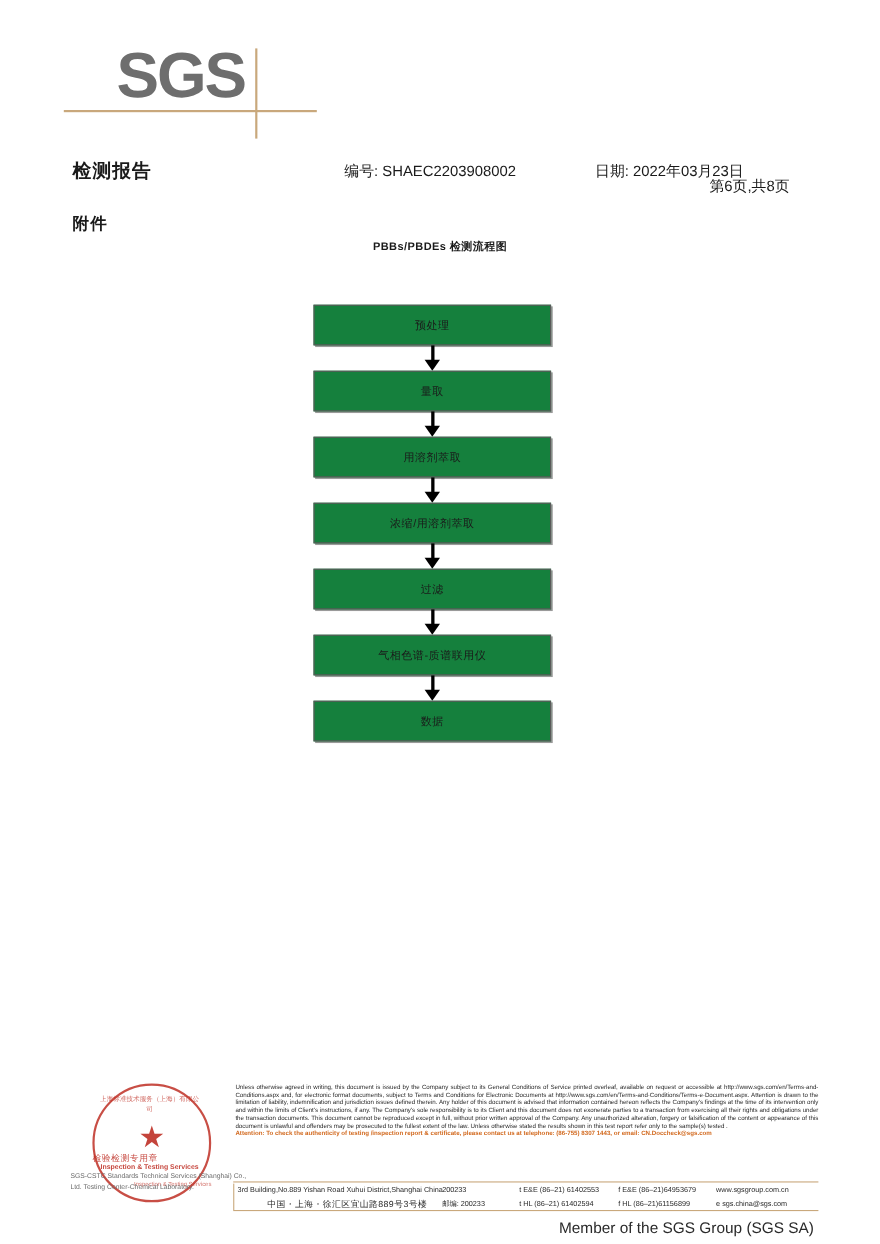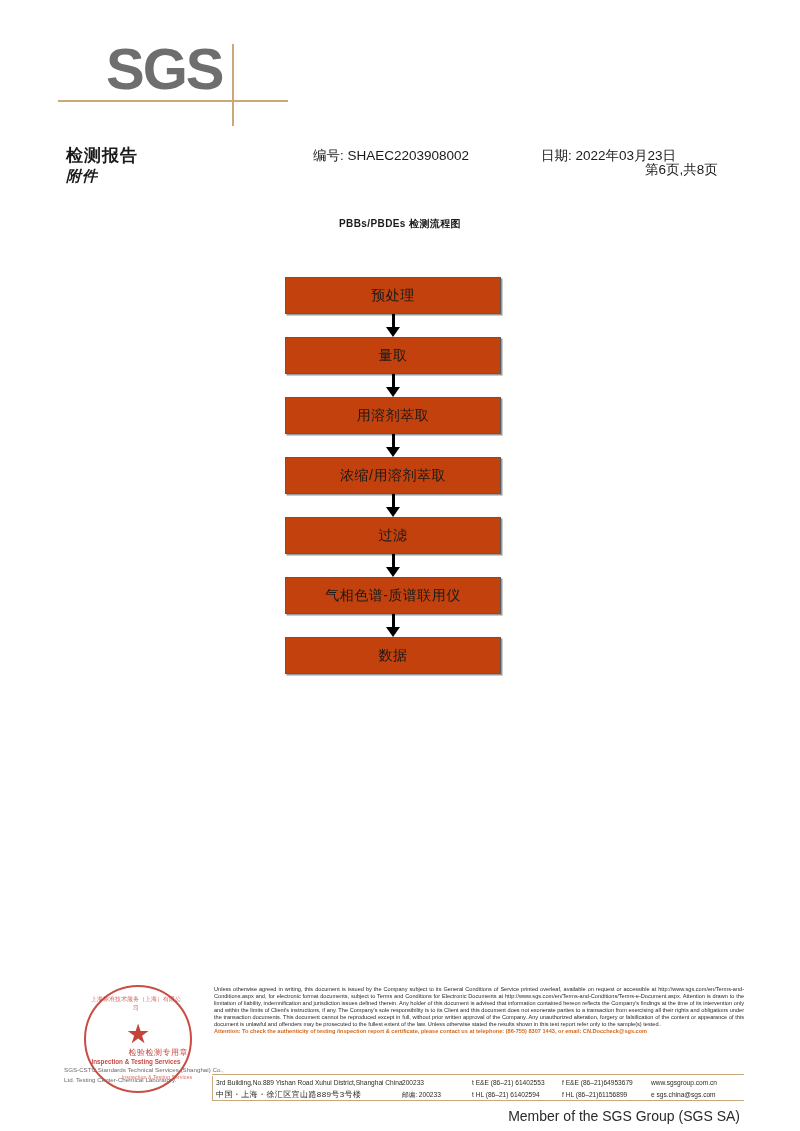--- a/index.html
+++ b/index.html
@@ -86,25 +86,24 @@
   .hdr-page {
     position: absolute;
     left: 645px;
     top: 3px;
     font-size: 13.5px;
     margin-top: 14px;
   }
   .hdr-attach {
     position: absolute;
     left: 66px;
-    top: 167px;
+    top: 194px;
     font-size: 15px;
     font-weight: bold;
     letter-spacing: 1px;
-    font-style: italic;
   }
 
   
   .flow-title {
     position: absolute;
     left: 0;
     top: 217px;
     width: 800px;
     text-align: center;
     font-size: 10px;
@@ -116,25 +115,25 @@
     left: 285px;
     top: 277px;
     width: 218px;
   }
   .flow-box {
     position: relative;
     width: 216px;
     height: 37px;
     border: 1px solid #5a5a5a;
     box-shadow: 1.5px 1.5px 0 #9a9a9a;
-    background: #c2410c;
+    background: #15803d;
     display: flex;
     align-items: center;
     justify-content: center;
-    font-size: 14px;
+    font-size: 10px;
     letter-spacing: 0.5px;
     box-sizing: border-box;
   }
   .flow-arrow {
     position: relative;
     height: 23px;
     width: 216px;
   }
   .flow-arrow .shaft {
     position: absolute;
@@ -211,21 +210,21 @@
   .addr-line {
     position: relative;
     height: 11.5px;
     white-space: nowrap;
   }
   .addr-c1 { position: absolute; left: 2px;   top: 0; }
   .addr-c2 { position: absolute; left: 188px; top: 0; }
   .addr-c3 { position: absolute; left: 258px; top: 0; }
   .addr-c4 { position: absolute; left: 348px; top: 0; }
   .addr-c5 { position: absolute; left: 437px; top: 0; }
-  .addr-cn { font-size: 8px; letter-spacing: 0.4px; }
+  .addr-cn { font-size: 8px; letter-spacing: 0.4px; margin-left: 27px; }
 
   .member {
     position: absolute;
     left: 0;
     top: 1108px;
     width: 740px;
     text-align: right;
     font-size: 14px;
     color: #2a2a2a;
   }
@@ -256,21 +255,21 @@
     color: #c0352b;
     font-size: 27px;
     line-height: 27px;
     opacity: 0.92;
   }
   .stamp-cn {
     position: absolute;
     left: 0;
     top: 62px;
     width: 104px;
-    text-align: right;
+    text-align: left;
     font-size: 8px;
     color: #c0352b;
     letter-spacing: 0.5px;
     opacity: 0.9;
   }
   .stamp-en {
     position: absolute;
     left: 0;
     top: 73px;
     width: 104px;

